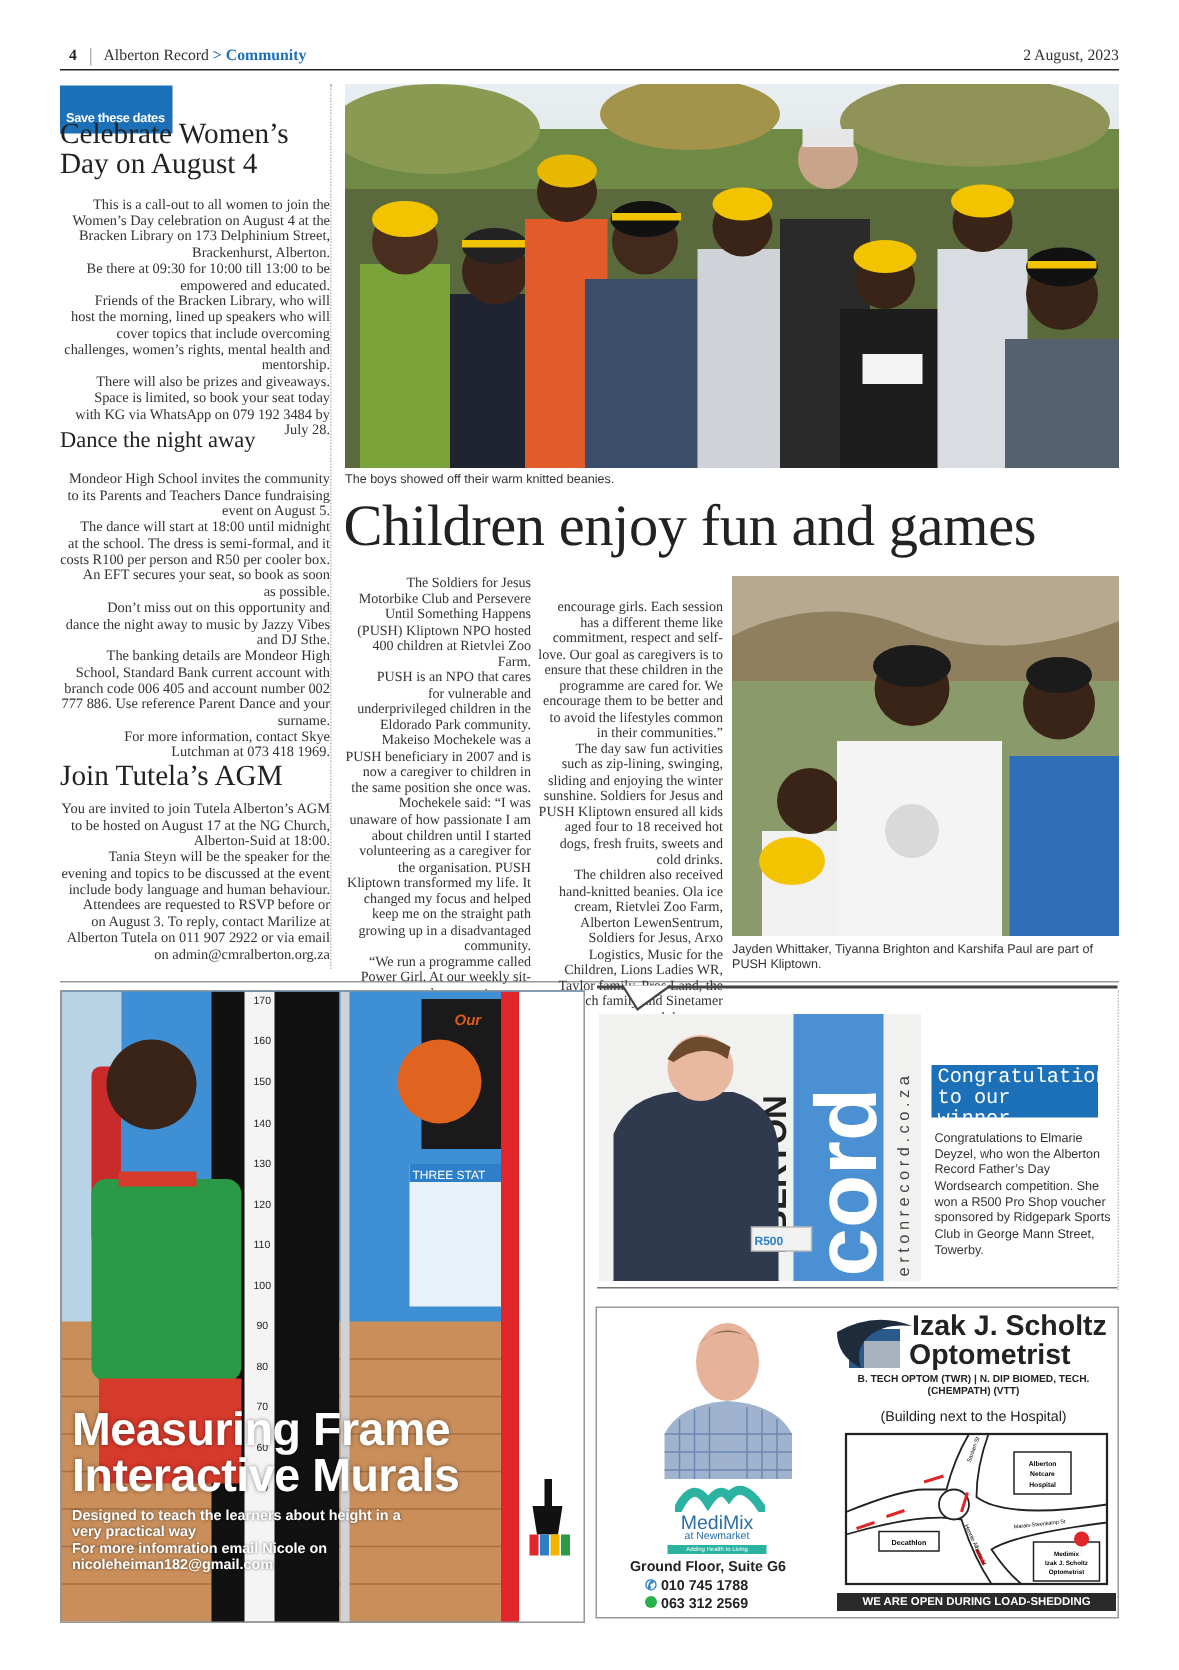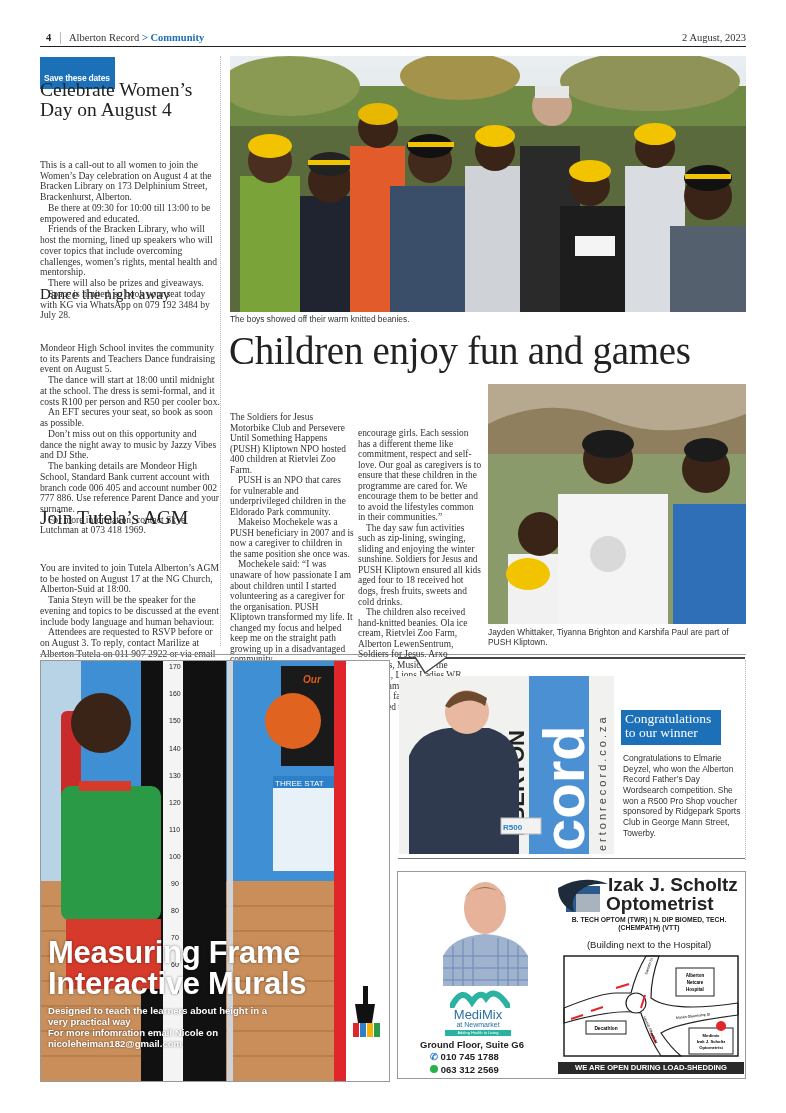--- a/index.html
+++ b/index.html
@@ -10,34 +10,34 @@
   .hdr { left: 40px; top: 30px; width: 706px; height: 17px; border-bottom: 1.5px solid #222; font-size: 10.5px; }
   .hdr .pg { position: absolute; left: 6px; top: 2px; font-weight: bold; }
   .hdr .sep { position: absolute; left: 20px; top: 2px; width: 1px; height: 12px; background: #bbb; }
   .hdr .pub { position: absolute; left: 29px; top: 2px; color: #333; }
   .hdr .sec { color: #1c70b8; font-weight: bold; }
   .hdr .date { position: absolute; right: 0; top: 2px; color: #333; }
 
   
   .tag { left: 40px; top: 57px; width: 75px; height: 17px; background: #1c70b8; color: #fff; font-family: "Liberation Sans", sans-serif; font-weight: bold; font-size: 8.5px; padding: 16px 4px; letter-spacing: -0.2px; }
   .hl { font-family: "Liberation Serif", serif; color: #222; font-weight: normal; line-height: 1.05; }
-  .body { font-size: 9.6px; line-height: 1.12; color: #333; text-align: left; margin-top: 28px; }
+  .body { font-size: 9.6px; line-height: 1.12; color: #333; text-align: right; }
   .body p { text-indent: 0; }
   .body p + p { text-indent: 8px; }
   .vdiv { width: 0; border-left: 1px dotted #bbb; }
 
   
   .photo { overflow: hidden; }
   .caption { font-family: "Liberation Sans", sans-serif; font-size: 8.4px; color: #333; line-height: 1.15; }
 
   
   .mural { left: 40px; top: 660px; width: 350px; height: 422px; border: 1px solid #999; overflow: hidden; background: #3c8bd1; }
   .mural-title { position: absolute; left: 10px; top: 935px; font-family: "Liberation Sans", sans-serif; font-weight: bold; color: #fff; font-size: 31px; line-height: 1.0; letter-spacing: -0.3px; text-shadow: 0 0 3px rgba(0,0,0,0.45); }
   .mural-sub { position: absolute; left: 10px; font-family: "Liberation Sans", sans-serif; font-weight: bold; color: #fff; font-size: 9.6px; line-height: 1.15; text-shadow: 0 0 2px rgba(0,0,0,0.6); }
-  .congrats-hd { left: 621px; top: 710px; width: 100px; height: 35px; background: #1c70b8; color: #fff; font-size: 13.5px; line-height: 1.05; padding: 2px 4px; }
+  .congrats-hd { left: 621px; top: 710px; width: 111px; height: 35px; background: #1c70b8; color: #fff; font-size: 13.5px; line-height: 1.05; padding: 2px 4px; font-family: Liberation Mono, monospace; }
   .congrats-body { left: 623px; top: 753px; width: 124px; font-family: "Liberation Sans", sans-serif; font-size: 8.4px; line-height: 1.27; color: #333; }
 
   .opt { left: 397px; top: 871px; width: 349px; height: 208px; border: 1px solid #999; background: #fff; }
 </style>
 </head>
 <body>
 
 <div class="abs hdr">
   <span class="pg">4</span>
   <span class="sep"></span>

